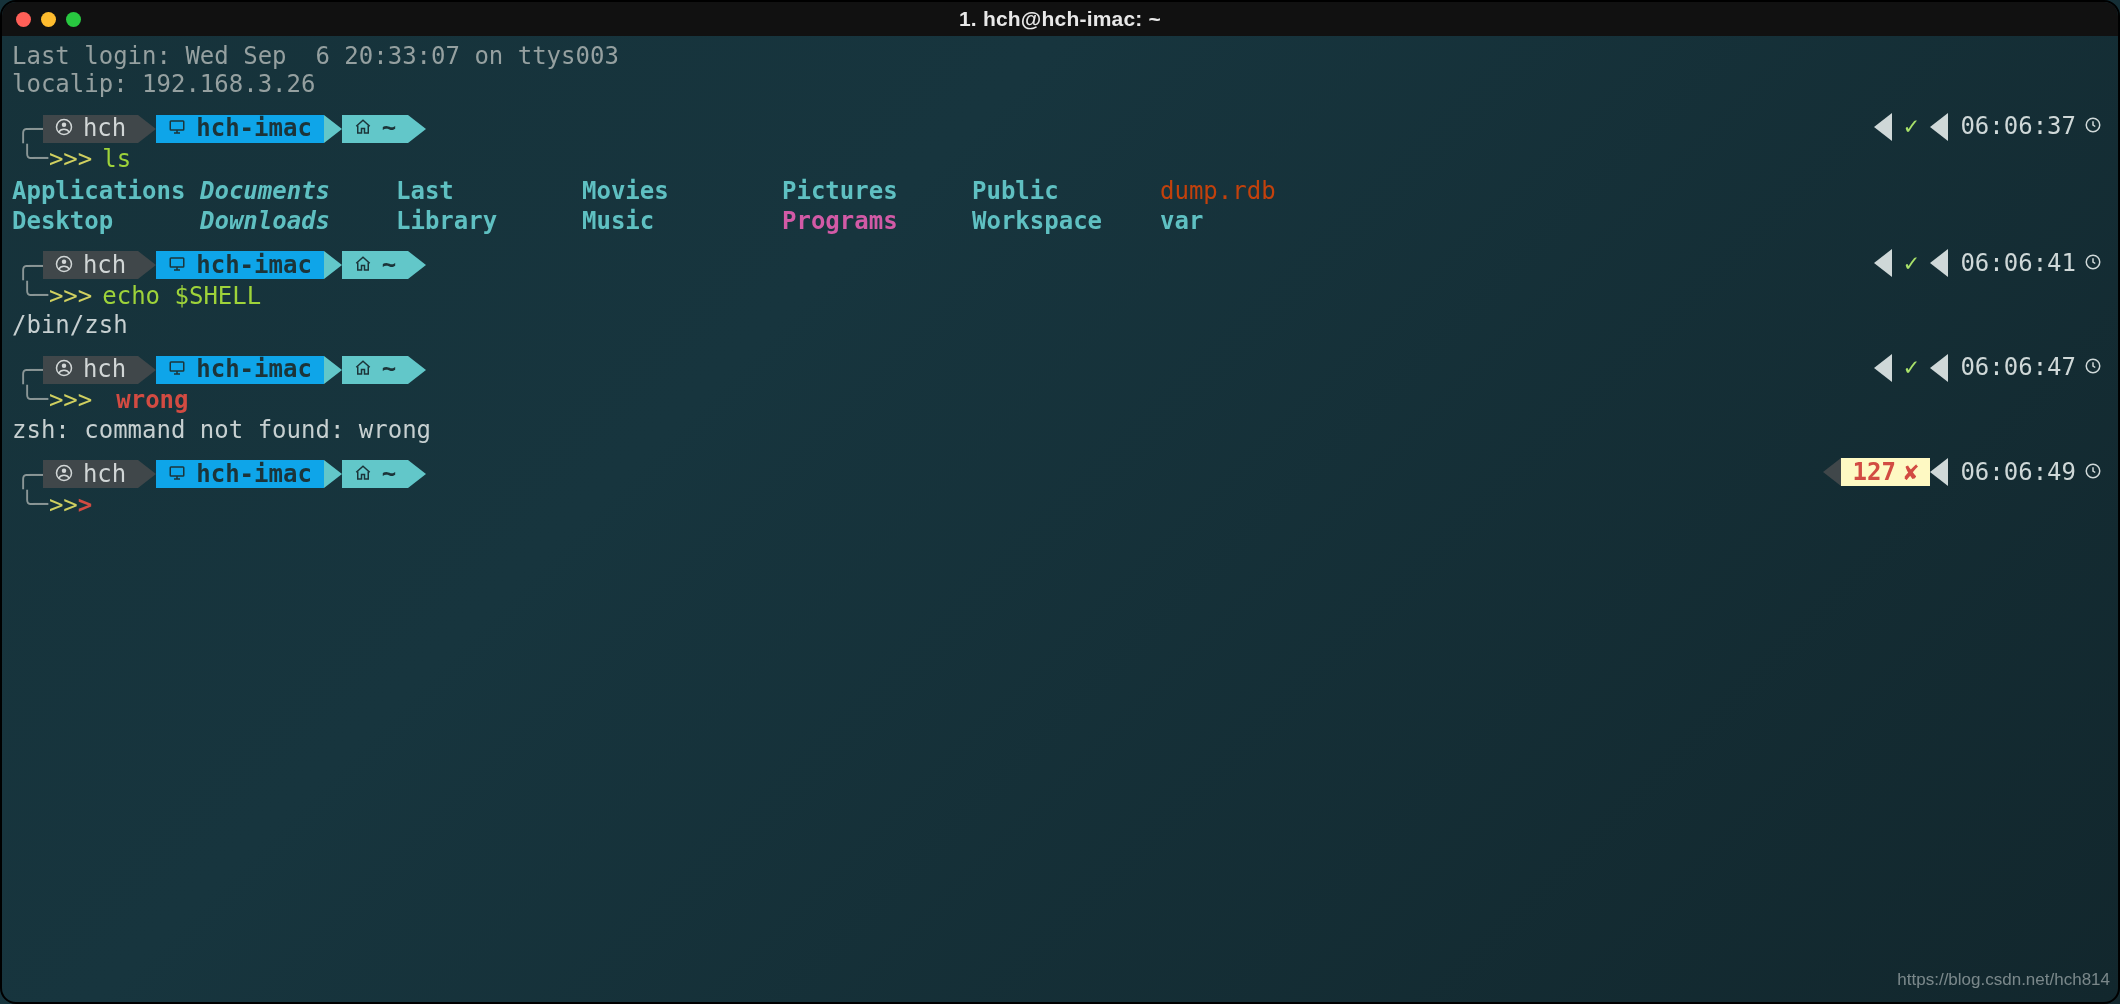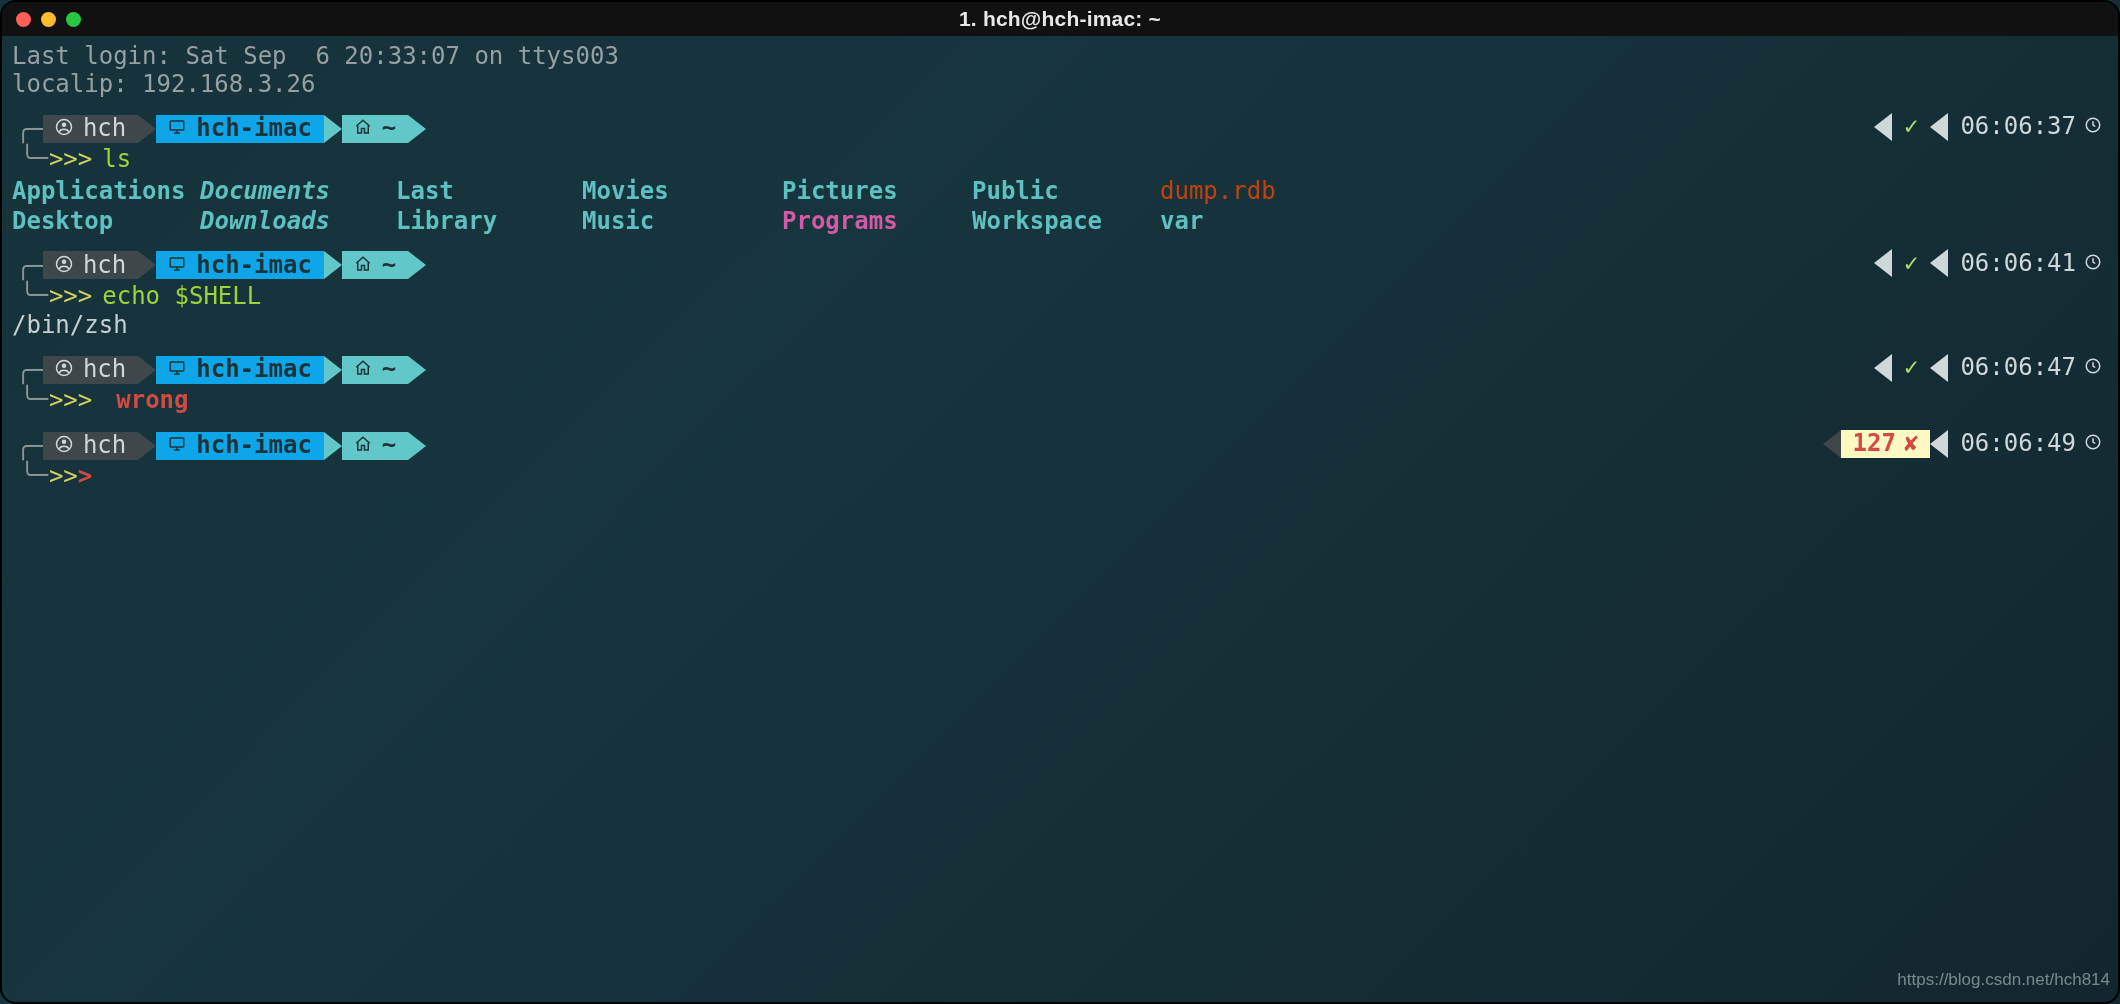--- a/index.html
+++ b/index.html
@@ -63,21 +63,21 @@
 <div class="titlebar">
   <div class="traffic">
     <span class="dot red"></span>
     <span class="dot yellow"></span>
     <span class="dot green"></span>
   </div>
   <div class="title">1. hch@hch-imac: ~</div>
 </div>
 
 <div class="term" id="term">
-    <div class="line dim">Last login: Sat Sep  6 20:33:07 on ttys003</div>
+    <div class="line dim">Last login: Wed Sep  6 20:33:07 on ttys003</div>
     <div class="line dim">localip: 192.168.3.26</div>
     <div class="block">
       <div class="prow">
     <span class="connector top">╭─</span>
     <span class="seg user">
     <span class="body">
       <span><svg class="ic" viewBox="0 0 24 24" fill="currentColor">
                 <circle cx="12" cy="12" r="10" fill="none" stroke="currentColor" stroke-width="2"></circle>
                 <circle cx="12" cy="9" r="3"></circle>
                 <path d="M5 19c1.5-3 5-4 7-4s5.5 1 7 4" fill="none" stroke="currentColor" stroke-width="2"></path>
@@ -260,20 +260,21 @@
                 </svg></span>
             </span>
           </span>
         </span>
   </div>
       <div class="cmdrow">
     <span class="connector bottom">╰─</span>
     <span class="chevrons">&gt;&gt;&gt;</span>
     <span class="cmd-bad" style="margin-left:24px">wrong</span>
   </div>
+      <div class="line muted">zsh: command not found: wrong</div>
     </div>
     <div class="block">
       <div class="prow">
     <span class="connector top">╭─</span>
     <span class="seg user">
     <span class="body">
       <span><svg class="ic" viewBox="0 0 24 24" fill="currentColor">
                 <circle cx="12" cy="12" r="10" fill="none" stroke="currentColor" stroke-width="2"></circle>
                 <circle cx="12" cy="9" r="3"></circle>
                 <path d="M5 19c1.5-3 5-4 7-4s5.5 1 7 4" fill="none" stroke="currentColor" stroke-width="2"></path>

